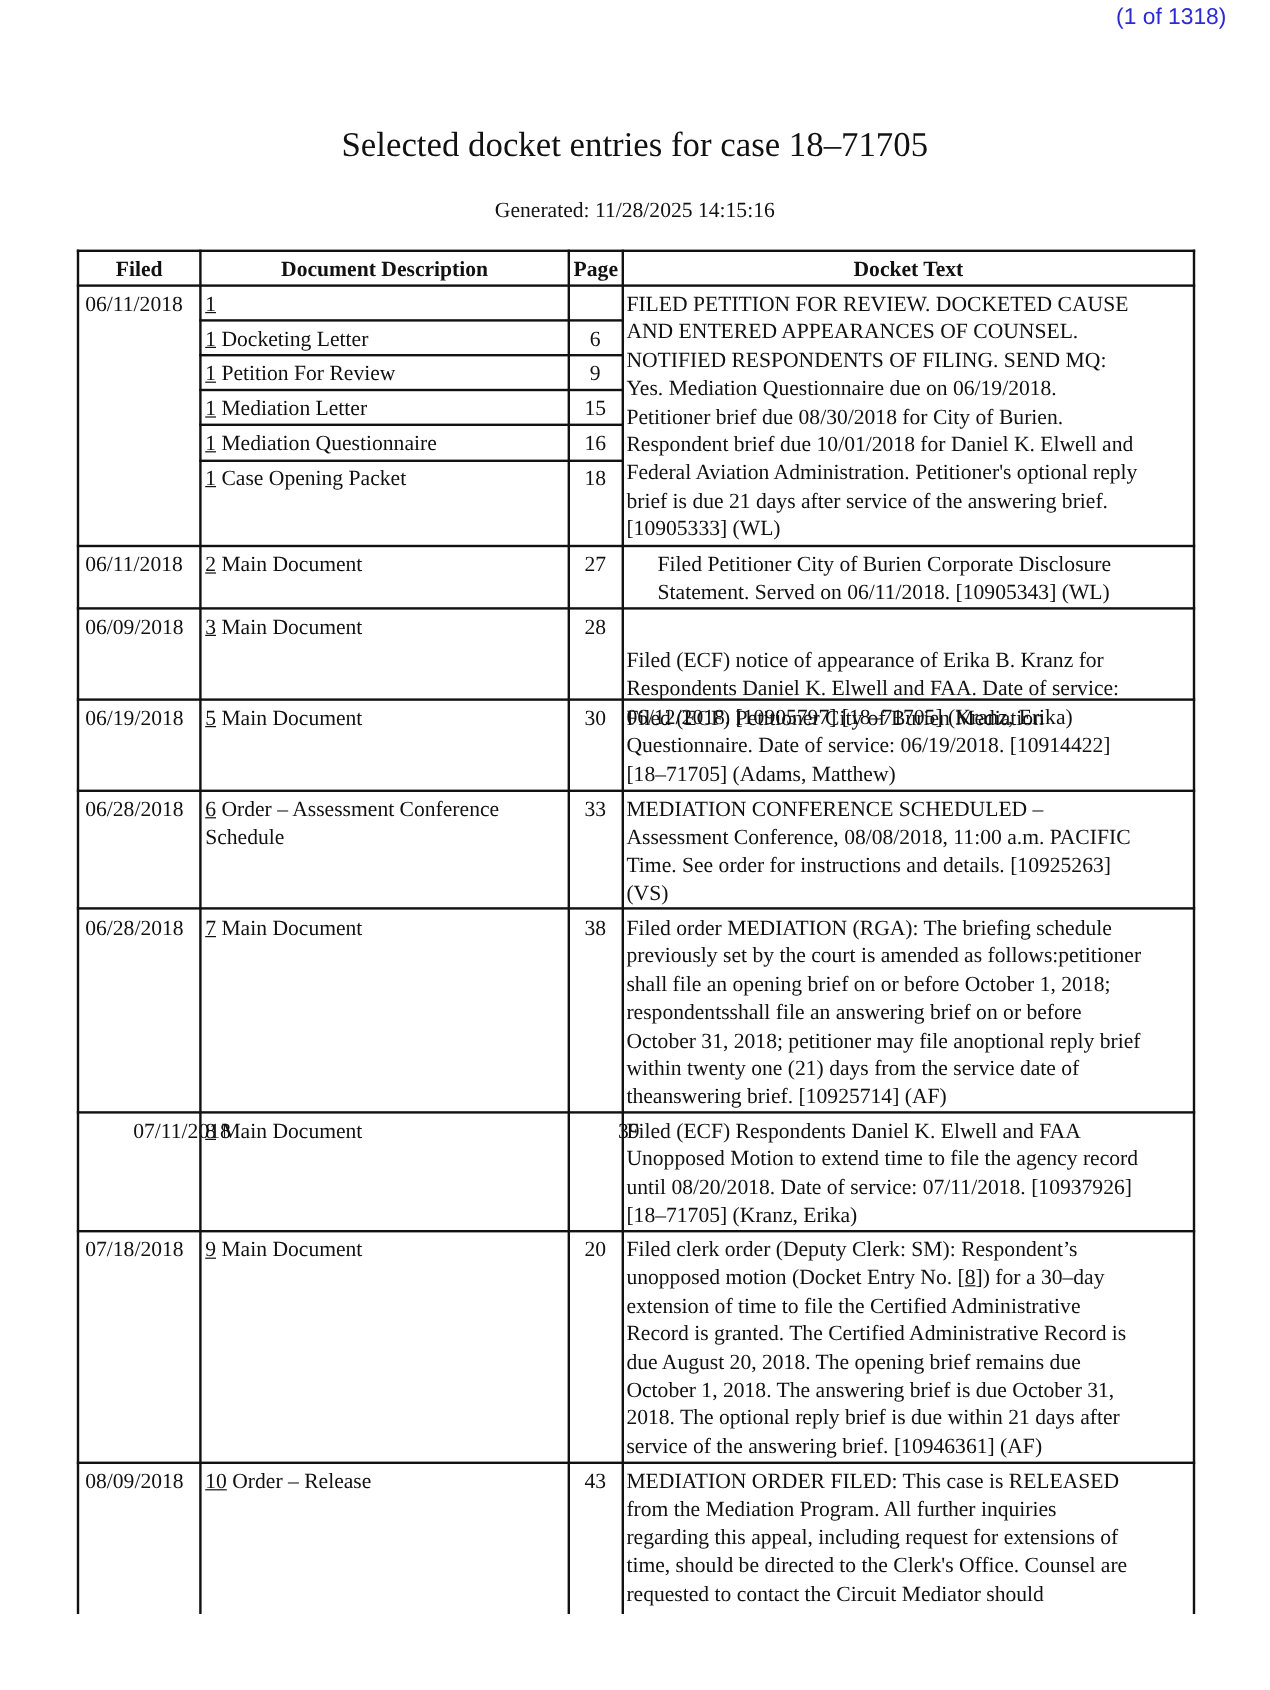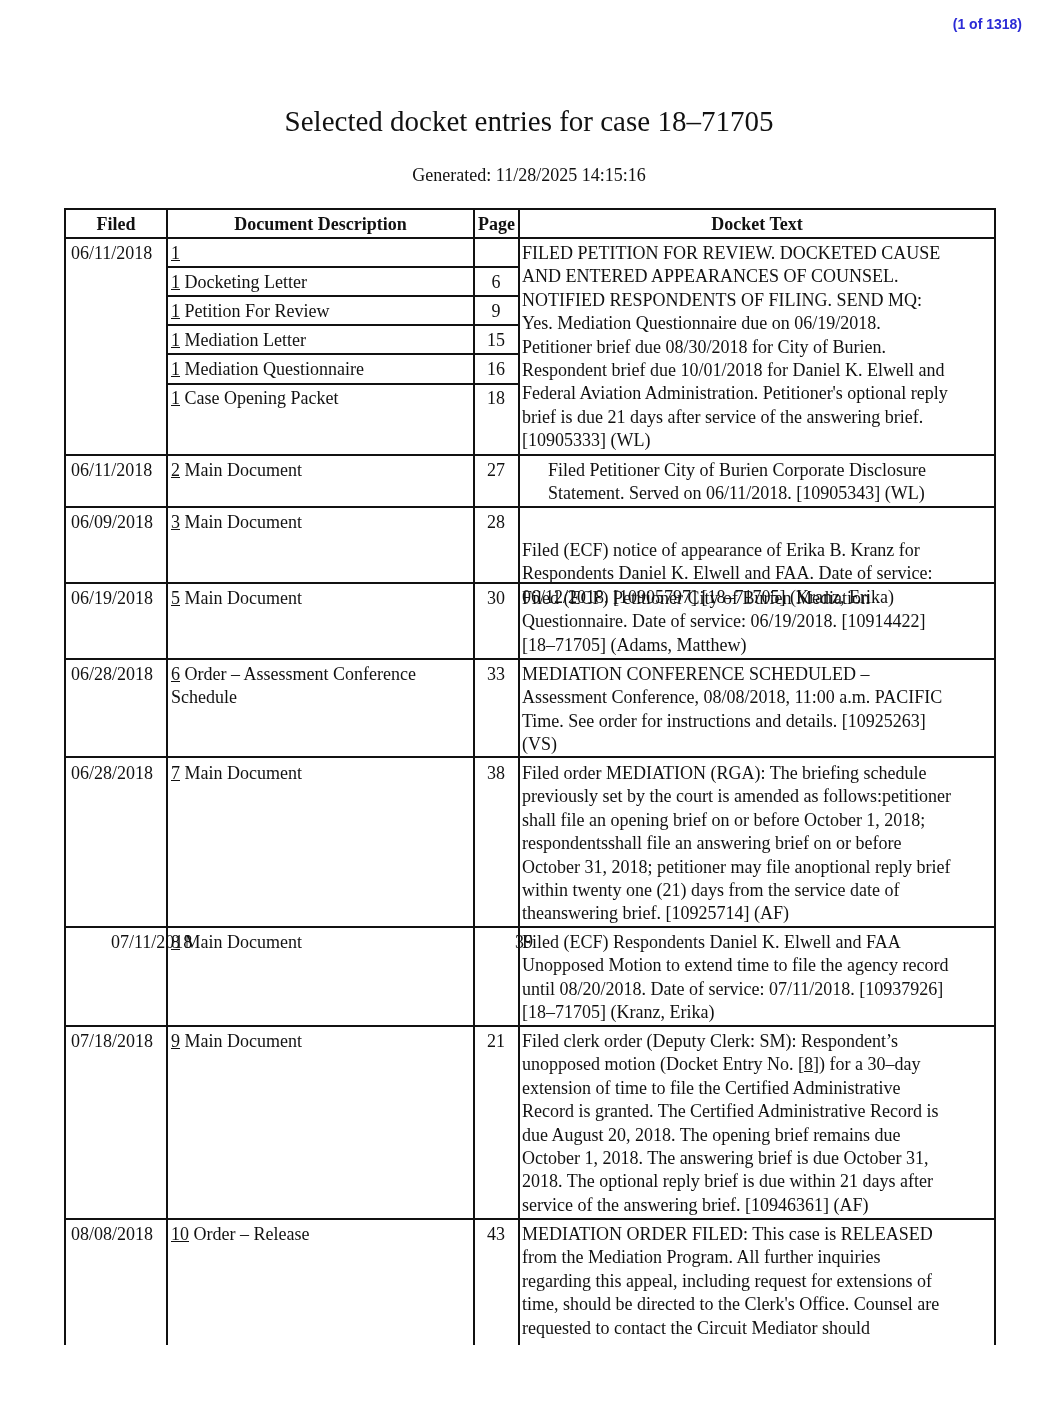--- a/index.html
+++ b/index.html
@@ -1,19 +1,19 @@
 <!DOCTYPE html>
 <html><head>
   <meta charset="utf-8">
   <style>
     html, body { margin: 0; padding: 0; background: #ffffff; }
     body { width: 1058px; height: 1408px; position: relative; overflow: hidden;
            font-family: "Liberation Serif", "DejaVu Serif", serif; color: #111; }
-    .pager { position: absolute; top: 16px; right: 36px; font-family: "Liberation Sans", sans-serif;
-             font-size: 14px; color: #2b2bd6; font-weight: bold; }
+    .pager { position: absolute; top: 4px; right: 36px; font-family: "Liberation Sans", sans-serif;
+             font-size: 19px; color: #2b2bd6; }
     .title { position: absolute; top: 105px; left: 0; width: 1058px; text-align: center; font-size: 29px; }
     .generated { position: absolute; top: 165px; left: 0; width: 1058px; text-align: center; font-size: 18px; }
     .grid { position: absolute; left: 0; top: 0; width: 1058px; height: 1408px; pointer-events: none; }
     .hl { position: absolute; height: 2px; background: #111; }
     .vl { position: absolute; width: 2px; background: #111; }
     .cell { position: absolute; font-size: 18px; line-height: 23.4px; }
     .hdr { font-weight: bold; text-align: center; top: 213px; font-size: 18px; }
     .date { left: 71px; }
     .desc { left: 171px; width: 296px; }
     .page { left: 476px; width: 40px; text-align: center; }
@@ -162,33 +162,33 @@
 Unopposed Motion to extend time to file the agency record
 until 08/20/2018. Date of service: 07/11/2018. [10937926]
 [18–71705] (Kranz, Erika)</div>
 </div>
 
 <div>
   <div class="cell date" style="top:1030px;">07/18/2018</div>
   <div class="cell desc" style="top:1030px;">
     <span class="doclink">9</span><span> Main Document</span>
   </div>
-  <div class="cell page" style="top:1030px;">21</div>
+  <div class="cell page" style="top:1030px;">20</div>
   <div class="cell text" style="top:1030px;"><span>Filed clerk order (Deputy Clerk: SM): Respondent’s
 unopposed motion (Docket Entry No. [</span><span class="doclink">8</span><span>]) for a 30–day
 extension of time to file the Certified Administrative
 Record is granted. The Certified Administrative Record is
 due August 20, 2018. The opening brief remains due
 October 1, 2018. The answering brief is due October 31,
 2018. The optional reply brief is due within 21 days after
 service of the answering brief. [10946361] (AF)</span></div>
 </div>
 
 <div>
-  <div class="cell date" style="top:1223px;">08/08/2018</div>
+  <div class="cell date" style="top:1223px;">08/09/2018</div>
   <div class="cell desc" style="top:1223px;">
     <span class="doclink">10</span><span> Order – Release</span>
   </div>
   <div class="cell page" style="top:1223px;">43</div>
   <div class="cell text" style="top:1223px;">MEDIATION ORDER FILED: This case is RELEASED
 from the Mediation Program. All further inquiries
 regarding this appeal, including request for extensions of
 time, should be directed to the Clerk's Office. Counsel are
 requested to contact the Circuit Mediator should</div>
 </div>

